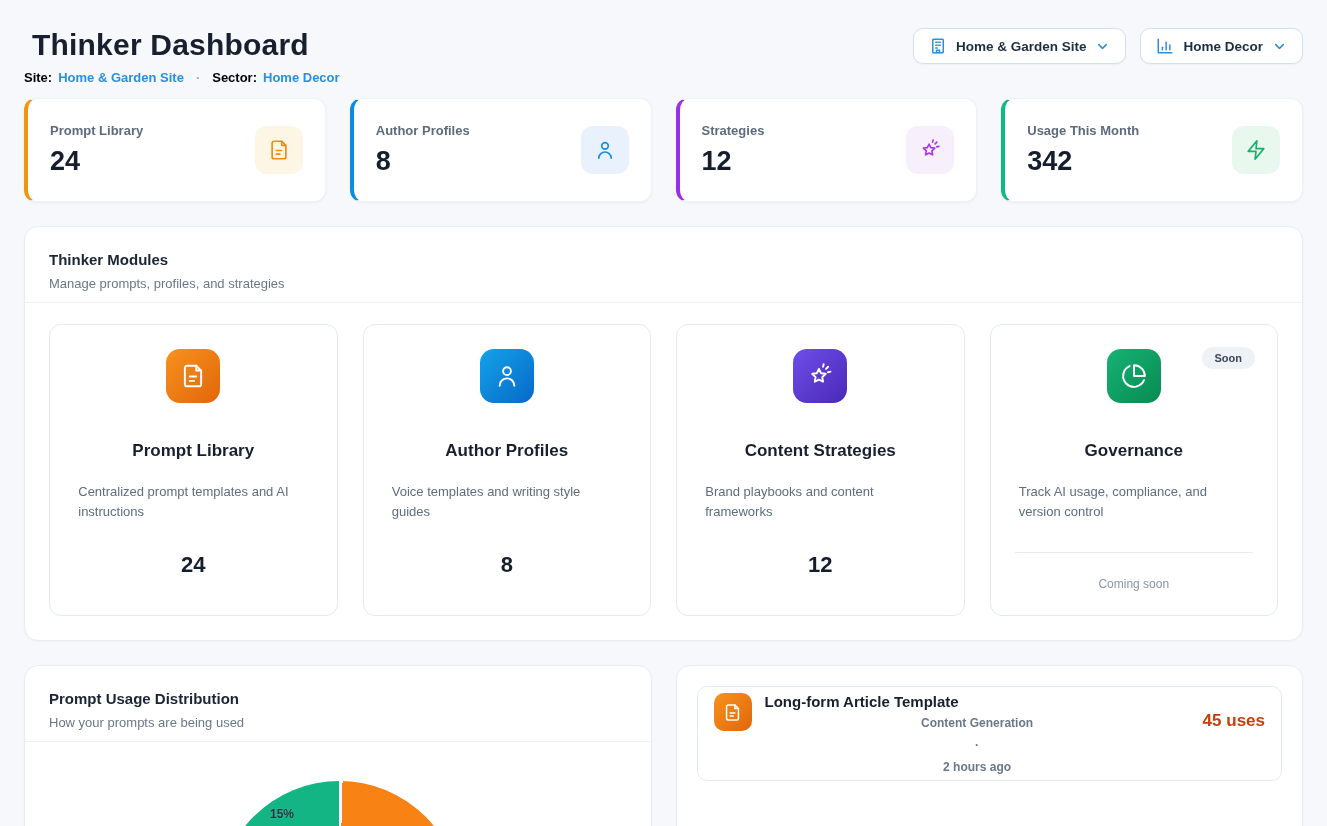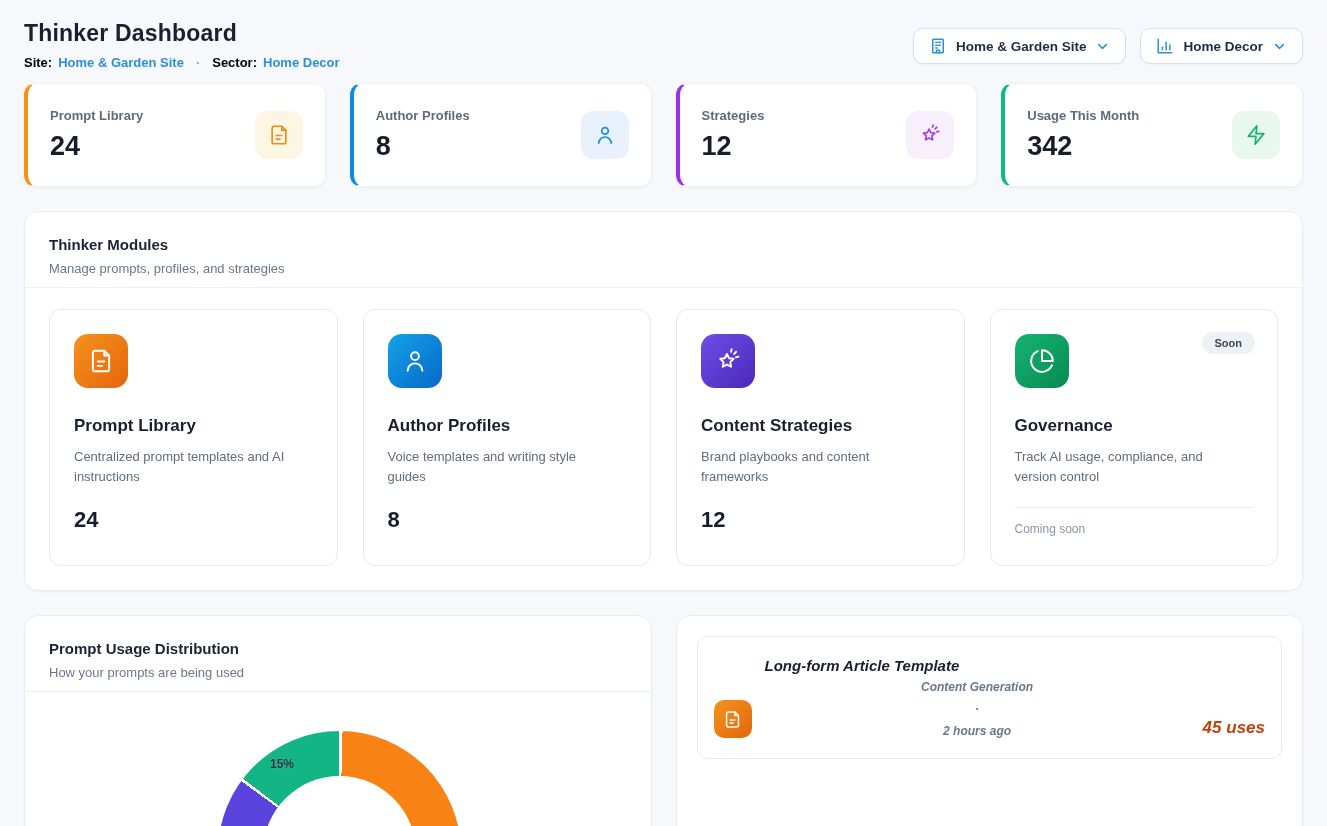--- a/index.html
+++ b/index.html
@@ -7,21 +7,21 @@
     width:1327px;height:826px;overflow:hidden;
     background:#f7f8fb;
     font-family:"Liberation Sans","DejaVu Sans",sans-serif;
     color:#1b2536;
     -webkit-font-smoothing:antialiased;
   }
   .page{padding:20px 24px 0;}
 
   
   .topbar{display:flex;justify-content:space-between;align-items:flex-start;}
-  .page-title{font-size:23px;font-weight:800;color:#18202f;letter-spacing:.2px;margin:0;}
+  .page-title{font-size:30px;font-weight:800;color:#18202f;letter-spacing:.2px;margin:8px;}
   .breadcrumb{margin-top:8px;font-size:13px;display:flex;gap:6px;align-items:center;}
   .crumb-label{color:#000000;font-weight:700;}
   .crumb-link{color:#2b8fd9;font-weight:700;text-decoration:none;cursor:pointer;}
   .crumb-dot{color:#9aa7b5;margin:0 6px;font-weight:700;}
   .topbar-actions{display:flex;gap:14px;margin-top:8px;}
   .switch-btn{
     display:flex;align-items:center;gap:9px;height:36px;padding:0 15px;
     background:#fff;border:1px solid #cfe2f4;border-radius:10px;
     font-size:13.5px;font-weight:700;color:#1d2d42;cursor:pointer;
     box-shadow:0 1px 2px rgba(16,24,40,.04);
@@ -46,21 +46,21 @@
   .section-card{background:#fff;border:1px solid #e9edf3;border-radius:14px;margin-top:24px;box-shadow:0 1px 2px rgba(16,24,40,.03);}
   .card-header{padding:24px 24px 11px;border-bottom:1px solid #eef1f5;}
   .card-title{font-size:15px;font-weight:700;color:#1b2536;}
   .card-sub{font-size:13px;color:#6b7889;margin-top:8px;}
 
   
   .modules-grid{display:grid;grid-template-columns:repeat(4,1fr);gap:25px;padding:21px 24px 24px;}
   .module-card{
     position:relative;border:1px solid #e4eaf2;border-radius:12px;background:#fff;
     padding:24px;min-height:257px;box-sizing:border-box;cursor:pointer;
-    display:flex;flex-direction:column;align-items:flex-start;
+    display:flex;flex-direction:column;align-items:center;gap:10px;
   }
   .module-tile{width:54px;height:54px;border-radius:14px;display:flex;align-items:center;justify-content:center;color:#fff;}
   .module-tile svg{width:26px;height:26px;}
   .module-title{font-size:17px;font-weight:800;color:#18202f;margin-top:28px;}
   .module-desc{font-size:13px;color:#5f6d7e;line-height:1.55;margin-top:11px;max-width:230px;}
   .module-count{font-size:22px;font-weight:800;color:#141e2c;margin-top:20px;}
   .module-divider{width:100%;border:none;border-top:1px solid #e7ecf2;margin:20px 0 0;}
   .module-footer{font-size:12px;color:#8a95a5;margin-top:14px;}
   .soon-badge{
     position:absolute;top:22px;right:22px;background:#eef1f6;color:#3c4657;
@@ -79,22 +79,22 @@
   }
   .donut-hole{position:absolute;left:238px;top:84px;width:153px;height:153px;border-radius:50%;background:#fff;}
   .donut-label{
     position:absolute;left:257px;top:72px;transform:translate(-50%,-50%);
     font-size:12px;font-weight:800;color:#273344;text-shadow:0 0 2px rgba(255,255,255,.25);
   }
 
   
   .prompts-list{padding:20px 20px 24px;}
   .prompt-item{
-    display:flex;align-items:flex-end;gap:13px;border:1px solid #e2eaf4;border-radius:10px;
-    padding:20px 16px;background:#fff;cursor:pointer;font-style:italic;
+    display:flex;align-items:flex-start;gap:13px;border:1px solid #e2eaf4;border-radius:10px;
+    padding:6px 16px;background:#fff;cursor:pointer;
   }
   .prompt-tile{width:38px;height:38px;border-radius:10px;display:flex;align-items:center;justify-content:center;color:#fff;flex:0 0 auto;}
   .prompt-tile svg{width:19px;height:19px;}
   .prompt-body{flex:1;min-width:0;}
   .prompt-title{font-size:15px;font-weight:800;color:#18202f;}
   .prompt-meta{font-size:12px;color:#6b7889;margin-top:6px;display:flex;align-items:center;gap:8px;font-weight:600;flex-direction:column;}
   .prompt-uses{font-size:17px;font-weight:800;color:#c2410c;white-space:nowrap;margin-top:18px;}
 </style>
 </head>
 <body>

